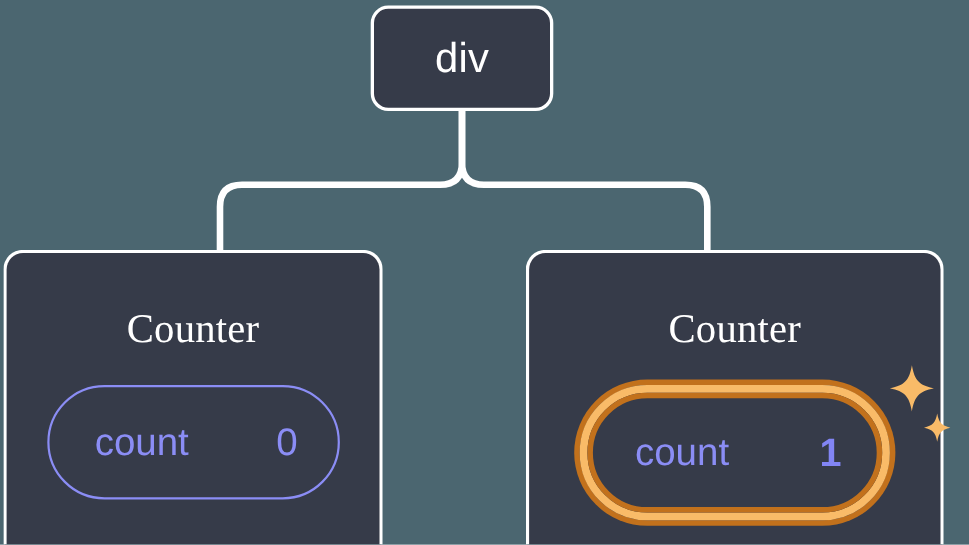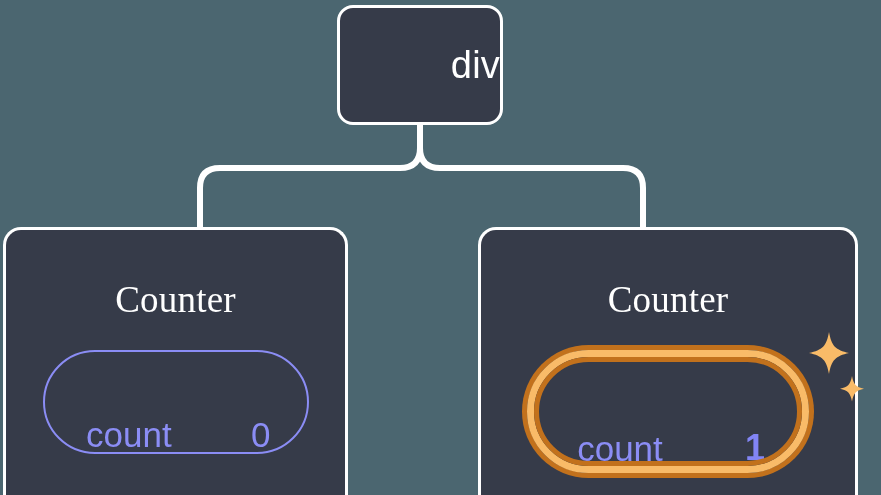--- a/index.html
+++ b/index.html
@@ -37,24 +37,24 @@
     box-sizing: border-box;
     background: #363B49;
     border: 3px solid #FFFFFF;
     border-radius: 16px;
   }
 
   .node-root {
     left: 337px;
     top: 5px;
     width: 166px;
-    height: 120px;
-    display: flex;
-    align-items: center;
-    justify-content: flex-end;
+    height: 96px;
+    display: flex;
+    align-items: center;
+    justify-content: center;
   }
   .node-root .node-title {
     color: #FFFFFF;
     font-size: 38px;
     font-weight: 400;
     letter-spacing: 0.2px;
     line-height: 1;
   }
 
   .node-child {
@@ -82,21 +82,21 @@
   
   .pill-wrap {
     position: relative;
     margin-top: 32px;
   }
 
   .pill {
     position: relative;
     box-sizing: border-box;
     display: flex;
-    align-items: flex-end;
+    align-items: center;
     background: transparent;
   }
 
   
   .pill-idle {
     width: 266px;
     height: 104px;
     border: 2px solid #8B8DF5;
     border-radius: 52px;
   }

